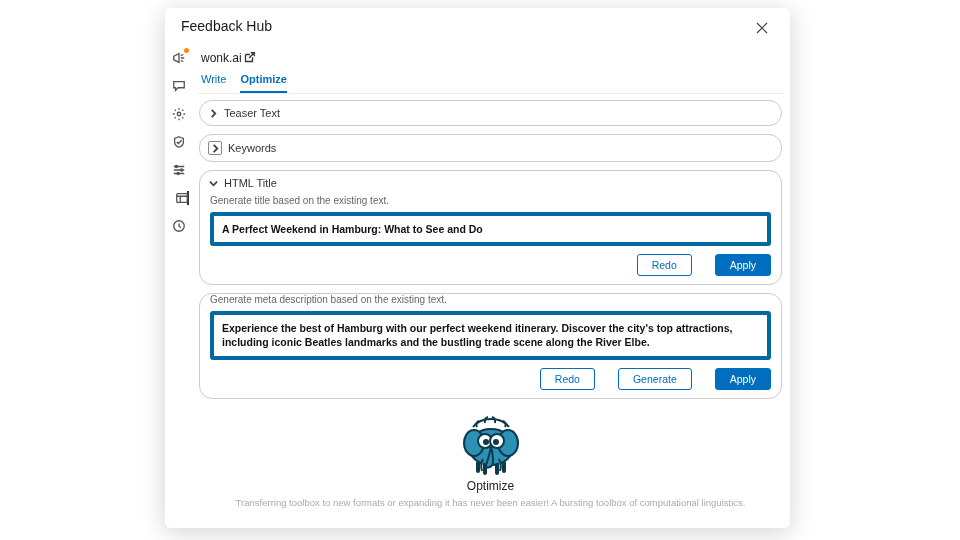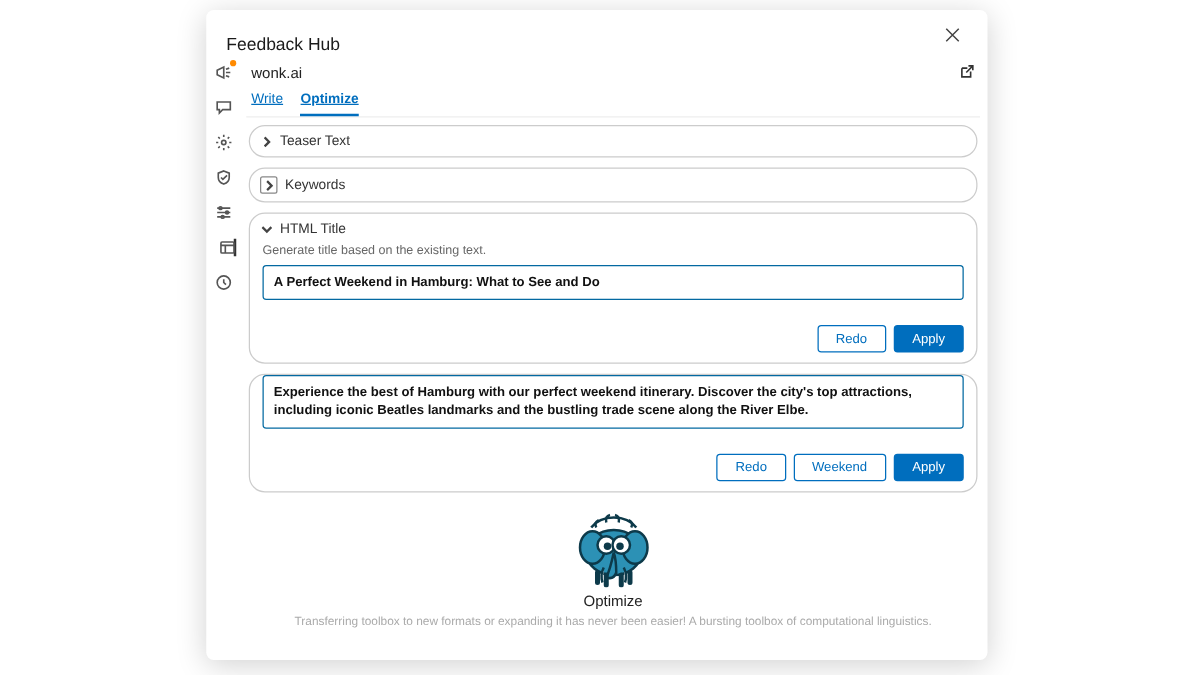--- a/index.html
+++ b/index.html
@@ -2,49 +2,49 @@
 <html><head>
 <meta charset="utf-8">
 <style>
   * { box-sizing: border-box; margin: 0; padding: 0; }
   body { font-family: -apple-system, BlinkMacSystemFont, "Segoe UI", Arial, sans-serif; background: #fff; width: 960px; height: 540px; overflow: hidden; position: relative; }
   .modal {
     position: absolute; left: 165px; top: 8px; width: 625px; height: 520px;
     background: #fff; border-radius: 6px; box-shadow: 0 4px 24px rgba(0,0,0,0.18);
     display: flex; flex-direction: column;
   }
-  .modal-header { display: flex; align-items: flex-end; justify-content: space-between; padding: 10px 14px 4px 16px; }
+  .modal-header { display: flex; align-items: flex-start; justify-content: space-between; padding: 10px 14px 4px 16px; }
   .modal-title { font-size: 14px; font-weight: 400; color: #1a1a1a; }
   .close-x { font-size: 18px; color: #444; cursor: pointer; padding: 2px 6px; font-weight: 300; }
   .modal-body { display: flex; flex: 1; min-height: 0; }
   .leftbar { width: 28px; display: flex; flex-direction: column; align-items: center; padding-top: 4px; gap: 14px; }
   .leftbar .ico { width: 14px; height: 14px; color: #555; position: relative; cursor: pointer; }
   .leftbar .ico svg { width: 14px; height: 14px; stroke: #555; fill: none; stroke-width: 1.5; }
   .leftbar .ico.active-marker { border-right: 2px solid #333; padding-right: 4px; margin-right: -6px; }
   .dot { position: absolute; top: -3px; right: -3px; width: 5px; height: 5px; background: #ff8a00; border-radius: 50%; }
   .mainpane { flex: 1; display: flex; flex-direction: column; min-width: 0; padding: 0 6px 0 4px; }
-  .top-row { display: flex; justify-content: space-between; align-items: center; padding: 4px 4px 2px 4px; }
+  .top-row { display: flex; align-items: center; padding: 4px 4px 2px 4px; }
   .brand { font-size: 12px; color: #222; }
   .popout { width: 14px; height: 14px; color: #333; cursor: pointer; }
   .popout svg { width: 14px; height: 14px; stroke: #333; fill: none; stroke-width: 1.5; }
   .tabs { display: flex; gap: 14px; padding: 6px 4px 0 4px; border-bottom: 1px solid #eee; }
-  .tab { font-size: 11px; color: #006ebe; padding-bottom: 6px; cursor: pointer; text-decoration: underline; }
+  .tab { font-size: 11px; color: #006ebe; padding-bottom: 6px; cursor: pointer; }
   .tab.active { border-bottom: 2px solid #006ebe; font-weight: 600; }
   .scroll { flex: 1; overflow-y: auto; padding: 6px 2px 8px 2px; }
   .scroll::-webkit-scrollbar { width: 6px; }
   .scroll::-webkit-scrollbar-thumb { background: #bbb; border-radius: 3px; }
   .panel { border: 1px solid #ccc; border-radius: 13px; margin-bottom: 8px; background: #fff; }
   .panel-head { display: flex; align-items: center; gap: 6px; padding: 6px 8px; font-size: 11px; color: #333; cursor: pointer; }
   .panel-head.boxed-chevron .chev { border: 1px solid #888; border-radius: 2px; width: 14px; height: 14px; display: flex; align-items: center; justify-content: center; }
   .chev { width: 10px; height: 10px; display: inline-flex; align-items: center; justify-content: center; }
   .chev svg { width: 9px; height: 9px; stroke: #444; fill: none; stroke-width: 2; }
   .panel-body { padding: 0 10px 8px 10px; }
   .subtext { font-size: 10px; color: #666; margin: 0 0 6px 0; }
-  .inputbox { border: 1px solid #0369a1; border-radius: 3px; padding: 6px 8px; font-size: 10.5px; font-weight: 700; color: #111; background: #fff; min-height: 24px; line-height: 1.35; }
-  .btnrow { display: flex; justify-content: flex-end; gap: 6px; margin-top: 20px; align-items: flex-end; }
+  .inputbox { border: 4px solid #0369a1; border-radius: 3px; padding: 6px 8px; font-size: 10.5px; font-weight: 700; color: #111; background: #fff; min-height: 24px; line-height: 1.35; }
+  .btnrow { display: flex; justify-content: flex-end; gap: 23px; margin-top: 8px; align-items: flex-end; }
   .btn { font-size: 10.5px; padding: 4px 14px; border-radius: 3px; border: 1px solid #006ebe; cursor: pointer; background: #fff; color: #006ebe; }
   .btn.primary { background: #006ebe; color: #fff; }
   .footer-ill { display: flex; flex-direction: column; align-items: center; padding: 6px 0 0 0; }
   .mascot { width: 72px; height: 62px; }
   .opt-label { font-size: 12px; color: #222; margin-top: 4px; }
   .tagline { font-size: 9.5px; color: #aaa; margin-top: 4px; text-align: center; padding: 0 20px; }
 </style>
 </head>
 <body>
 
@@ -157,24 +157,25 @@
             <div class="inputbox">A Perfect Weekend in Hamburg: What to See and Do</div>
             <div class="btnrow">
               <button class="btn">Redo</button>
               <button class="btn primary">Apply</button>
             </div>
           </div>
         </div>
 
         <div class="panel">
           <div class="panel-body">
+            <div class="subtext">Generate meta description based on the existing text.</div>
             <div class="inputbox">Experience the best of Hamburg with our perfect weekend itinerary. Discover the city's top attractions, including iconic Beatles landmarks and the bustling trade scene along the River Elbe.</div>
             <div class="btnrow">
               <button class="btn">Redo</button>
-              <button class="btn">Weekend</button>
+              <button class="btn">Generate</button>
               <button class="btn primary">Apply</button>
             </div>
           </div>
         </div>
 
         <div class="footer-ill">
           <svg class="mascot" viewBox="0 0 72 62">
             <ellipse cx="36" cy="34" rx="22" ry="18" fill="#2c91b5" stroke="#0d3a4a" stroke-width="2"></ellipse>
             <ellipse cx="19" cy="30" rx="10" ry="13" fill="#2c91b5" stroke="#0d3a4a" stroke-width="2"></ellipse>
             <ellipse cx="53" cy="30" rx="10" ry="13" fill="#2c91b5" stroke="#0d3a4a" stroke-width="2"></ellipse>

